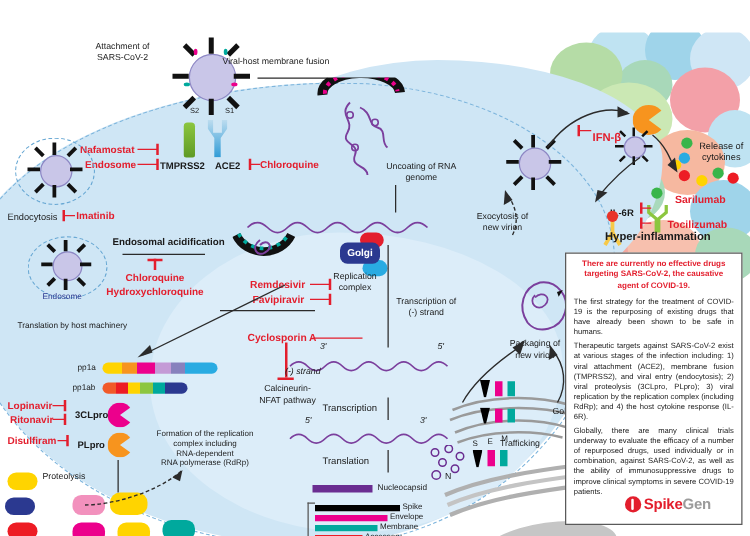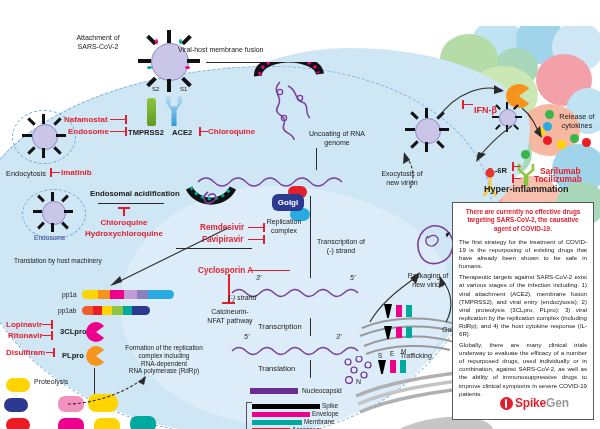--- a/index.html
+++ b/index.html
@@ -467,21 +467,21 @@
 
     <div class="cyto-dot" style="left:521px;top:124px;width:9px;height:9px;background:#39b54a;"></div>
     <div style="position:absolute;left:516px;top:136px;width:20px;height:24px;">
       <svg width="20" height="24" viewBox="0 0 20 24">
         <path d="M3 2 L3 8 L9 13 L9 23 L11 23 L11 13 L17 8 L17 2" fill="none" stroke="#8cc63f" stroke-width="2.6"></path>
       </svg>
     </div>
     <div class="txt bold" style="left:488px;top:140px;font-size:7.6px;">IL-6R</div>
     <div class="inh" style="left:512px;top:136px;width:1.6px;height:9px;"></div>
     <div class="inh" style="left:513px;top:140px;width:8px;"></div>
-    <div class="txt red" style="left:540px;top:140px;font-size:8.4px;">Sarilumab</div>
+    <div class="txt red" style="left:540px;top:128px;font-size:8.4px;">Sarilumab</div>
     <div class="inh" style="left:512px;top:148px;width:1.6px;height:9px;"></div>
     <div class="inh" style="left:513px;top:152px;width:8px;"></div>
     <div class="txt red" style="left:534px;top:148px;font-size:8.4px;">Tocilizumab</div>
 
     <div style="position:absolute;left:478px;top:142px;width:24px;height:30px;">
       <svg width="24" height="30" viewBox="0 0 24 30">
         <path d="M12 8 L12 18 M12 18 L6 28 M12 18 L18 28" stroke="#f7c948" stroke-width="3" fill="none"></path>
         <circle cx="12" cy="5" r="4.5" fill="#e8342a"></circle>
       </svg>
     </div>

